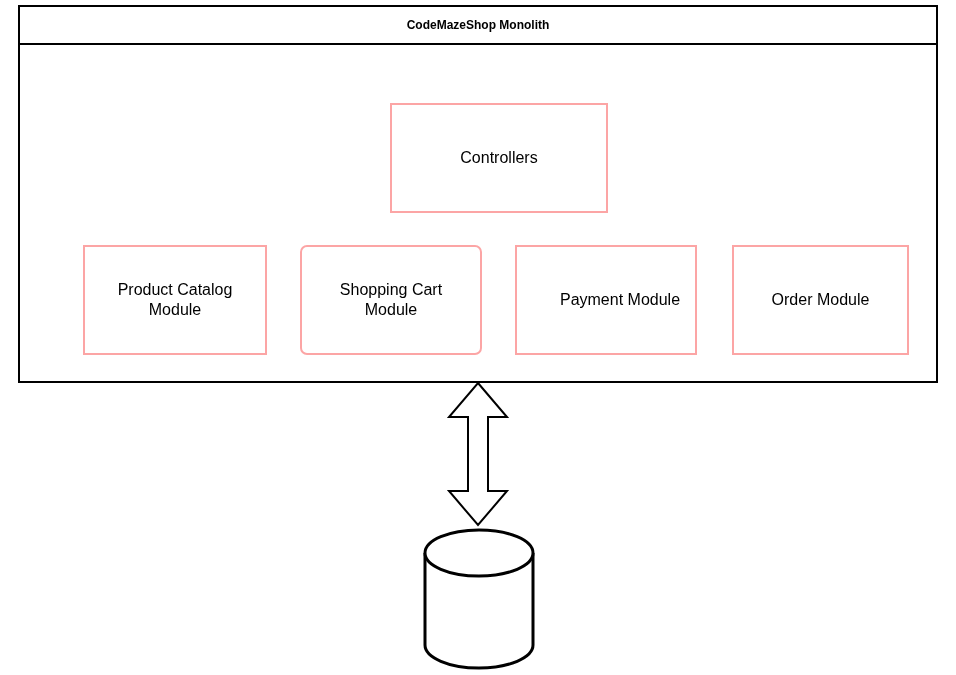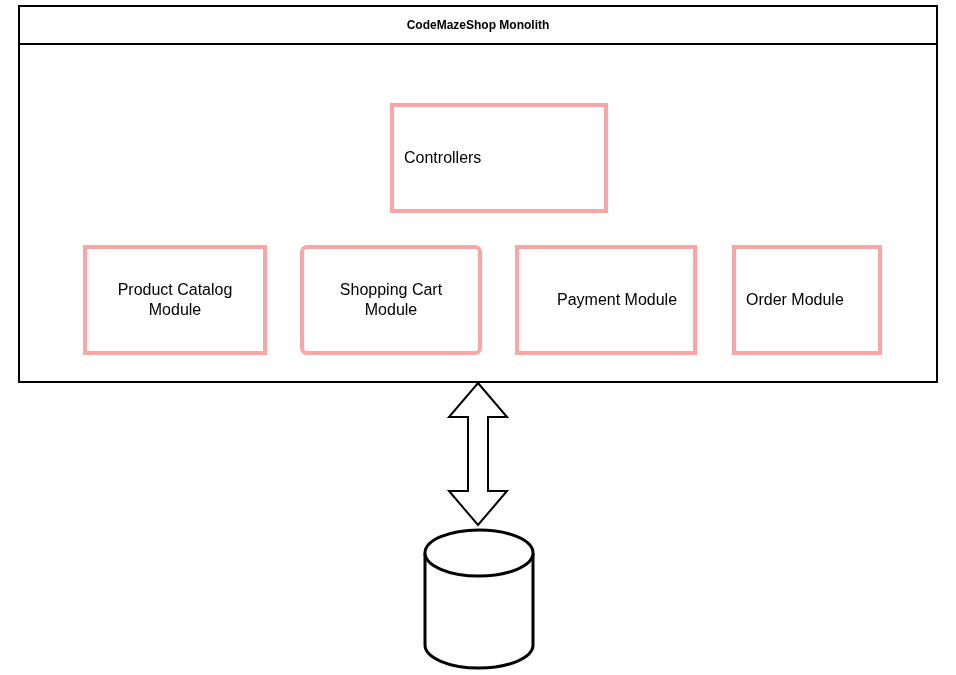--- a/index.html
+++ b/index.html
@@ -24,33 +24,33 @@
     position: absolute;
     left: 0; top: 0;
     width: 100%; height: 38px;
     border-bottom: 2px solid #000000;
     display: flex; align-items: center; justify-content: center;
     font-size: 12px; font-weight: bold;
   }
 
   .node-box {
     position: absolute;
-    border: 4px solid #fca5a5;
+    border: 2px solid #fca5a5;
     background: #ffffff;
-    display: flex; align-items: center; justify-content: flex-start;
+    display: flex; align-items: center; justify-content: center;
     text-align: center;
     font-size: 16px;
     line-height: 1.25;
     padding: 4px 10px;
   }
   .controllers { left: 370px; top: 96px; width: 218px; height: 110px; }
   .module-1 { left: 63px;  top: 238px; width: 184px; height: 110px; }
   .module-2 { left: 280px; top: 238px; width: 182px; height: 110px; border-radius: 7px; }
   .module-3 { left: 495px; top: 238px; width: 182px; height: 110px; padding-left: 38px; }
-  .module-4 { left: 712px; top: 238px; width: 150px; height: 110px; }
+  .module-4 { left: 712px; top: 238px; width: 177px; height: 110px; }
 
   .arrow-svg {
     position: absolute;
     left: 440px; top: 381px;
     width: 76px; height: 146px;
   }
   .db-svg {
     position: absolute;
     left: 423px; top: 527px;
     width: 112px; height: 145px;

